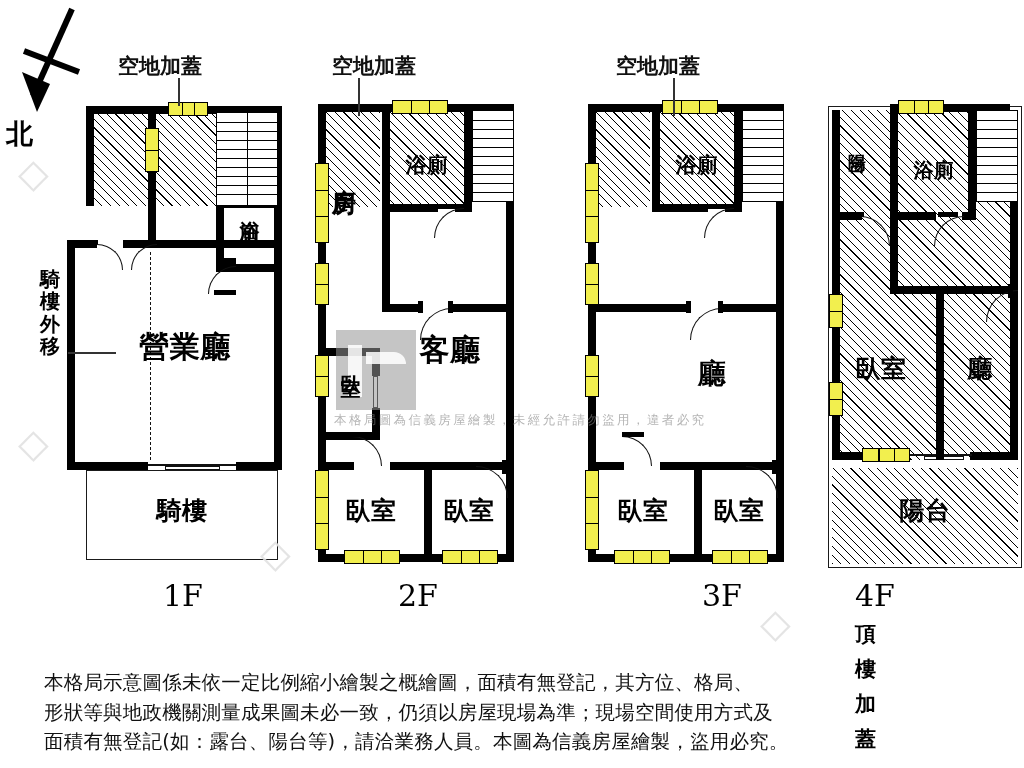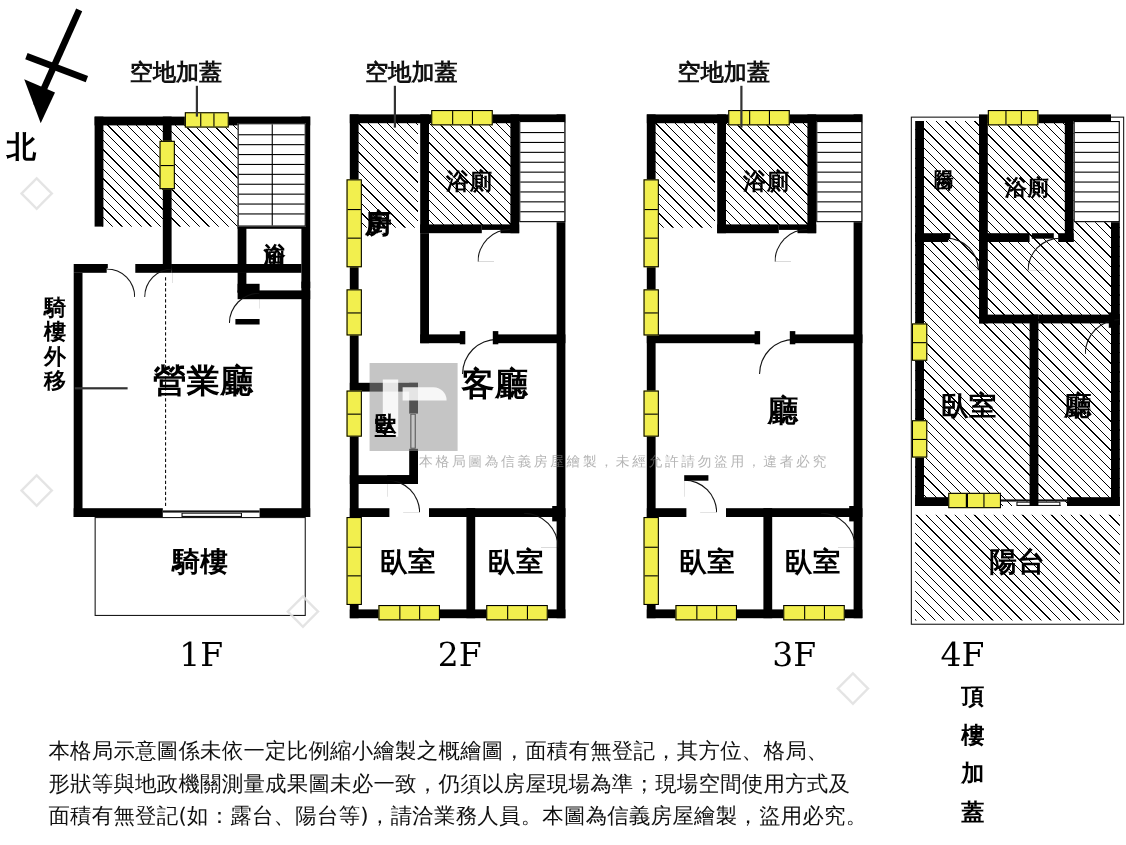--- a/index.html
+++ b/index.html
@@ -184,21 +184,21 @@
     <div class="wm-tile" style="left:18px; top:150px;">◇</div>
     <div class="wm-tile" style="left:18px; top:420px;">◇</div>
     <div class="wm-tile" style="left:260px; top:530px;">◇</div>
     <div class="wm-tile" style="left:760px; top:600px;">◇</div>
 
     <div class="wm-logo" style="left:336px; top:330px; width:80px; height:80px;"></div>
     <div class="wm-logo" style="left:348px; top:345px; width:14px; height:52px; background:rgba(255,255,255,0.85);"></div>
     <div class="wm-logo" style="left:366px; top:352px; width:40px; height:12px; background:rgba(255,255,255,0.85); border-radius:0 20px 0 0;"></div>
 
 
-    <div class="wm-small" style="left:334px; top:412px;margin-left:47px;">本格局圖為信義房屋繪製，未經允許請勿盜用，違者必究</div>
+    <div class="wm-small" style="left:334px; top:412px;">本格局圖為信義房屋繪製，未經允許請勿盜用，違者必究</div>
   </div>
 
   <svg id="north-arrow" viewBox="0 0 110 120">
     <line x1="72" y1="9" x2="33" y2="96" stroke="#000" stroke-width="6"></line>
     <line x1="24" y1="51" x2="79" y2="72" stroke="#000" stroke-width="6"></line>
     <polygon points="37,112 22,72 50,84" fill="#000"></polygon>
   </svg>
   <div class="northlabel">北</div>
 
   <div class="callout" style="left:118px; top:52px;">空地加蓋</div>
@@ -453,21 +453,21 @@
     <div class="win v v2" style="left:829px; top:294px; width:14px; height:34px;"></div>
     <div class="win v v2" style="left:829px; top:382px; width:14px; height:34px;"></div>
     <div class="win h" style="left:862px; top:448px; width:48px; height:14px;"></div>
 
     <div class="lbl vert" style="left:848px; top:140px; font-size:18px;">陽台</div>
     <div class="lbl" style="left:906px; top:160px; font-size:20px; width:56px;">浴廁</div>
     <div class="lbl" style="left:850px; top:356px; font-size:25px; width:62px;">臥室</div>
     <div class="lbl" style="left:958px; top:356px; font-size:25px; width:44px;">廳</div>
     <div class="lbl" style="left:892px; top:498px; font-size:25px; width:66px;">陽台</div>
 
-    <div class="floorcap" style="left:855px; top:578px;text-align:right;"><span>4F</span><span class="sub">頂樓加蓋</span></div>
+    <div class="floorcap" style="left:855px; top:578px;"><span>4F</span><span class="sub">頂樓加蓋</span></div>
   </div>
 
   <div id="disclaimer">
     <div>本格局示意圖係未依一定比例縮小繪製之概繪圖，面積有無登記，其方位、格局、</div>
     <div>形狀等與地政機關測量成果圖未必一致，仍須以房屋現場為準；現場空間使用方式及</div>
     <div>面積有無登記(如：露台、陽台等)，請洽業務人員。本圖為信義房屋繪製，盜用必究。</div>
   </div>
 
 </div>
 

